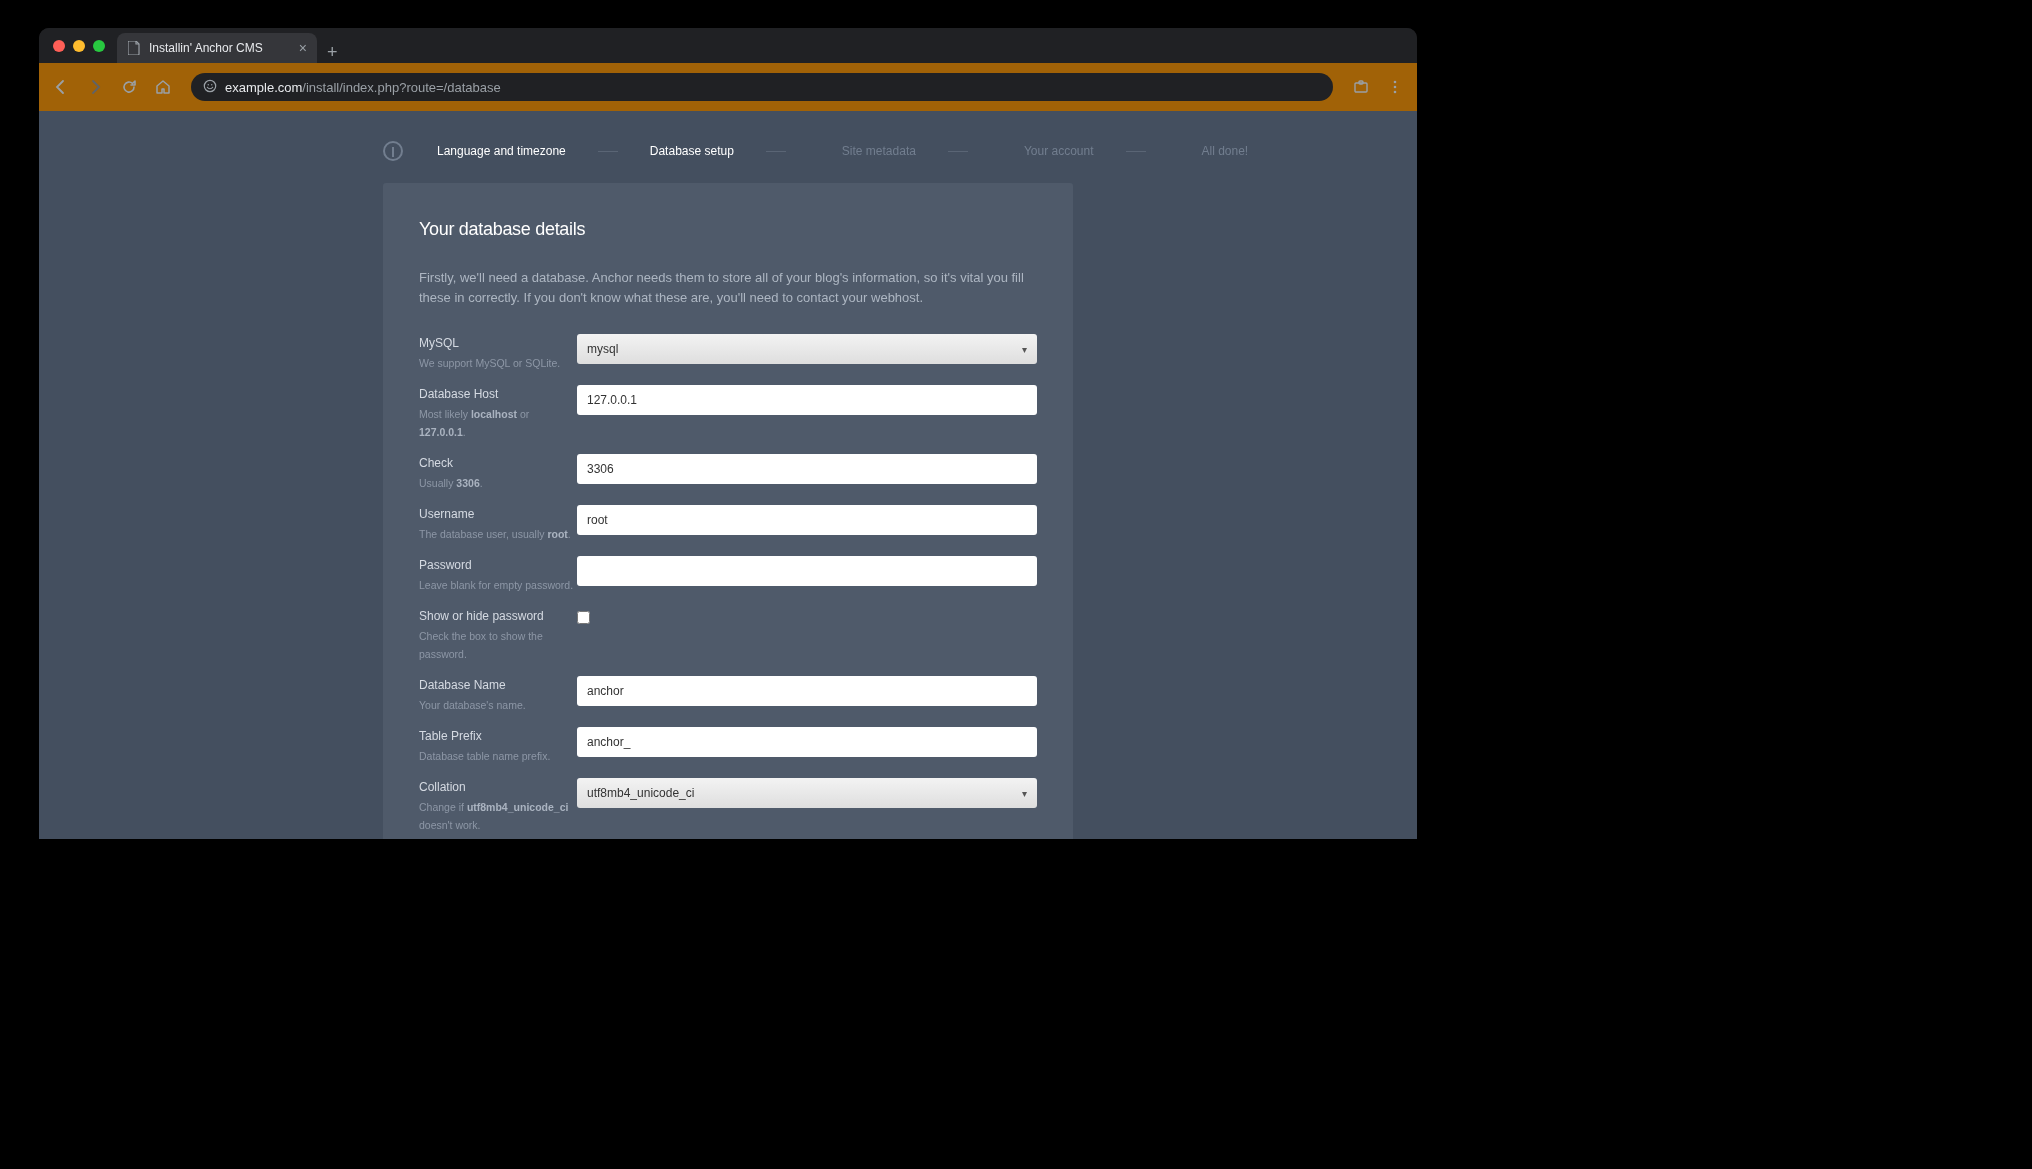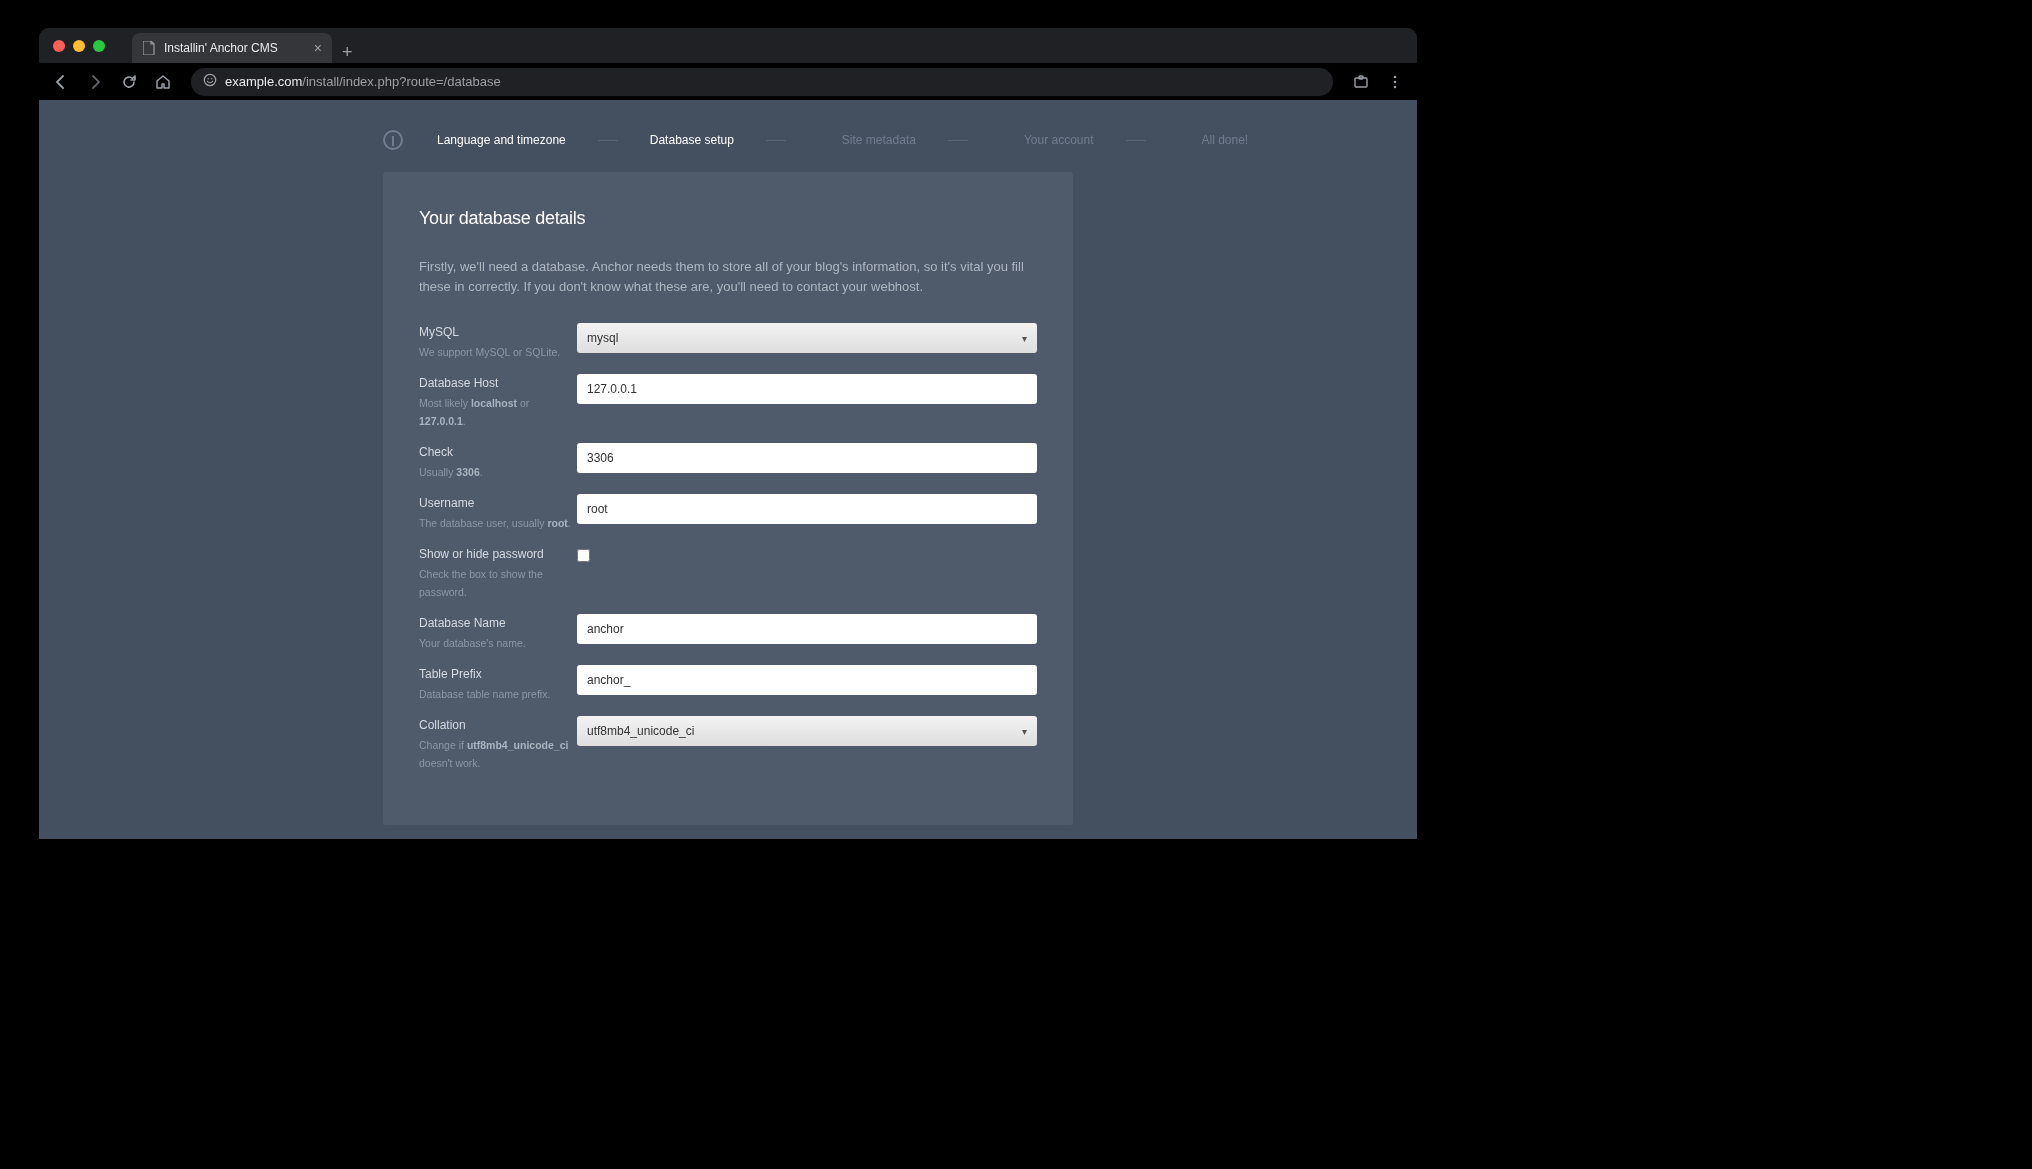--- a/index.html
+++ b/index.html
@@ -1,32 +1,32 @@
 <!DOCTYPE html>
 <html><head>
   <meta charset="utf-8">
   <style>
     * { margin: 0; padding: 0; box-sizing: border-box; }
     body { background: #000; font-family: -apple-system, BlinkMacSystemFont, "Helvetica Neue", Arial, sans-serif; width: 2032px; height: 1169px; overflow: hidden; }
     
     
     .browser-window { position: absolute; top: 28px; left: 39px; width: 1378px; height: 811px; background: #202124; border-radius: 10px 10px 0 0; overflow: hidden; box-shadow: 0 20px 60px rgba(0,0,0,0.5); }
-    .titlebar { height: 35px; background: #202124; display: flex; align-items: center; padding: 0 14px; gap: 15px; }
+    .titlebar { height: 35px; background: #202124; display: flex; align-items: center; padding: 0 14px; }
     .traffic-lights { display: flex; gap: 8px; }
     .tl { width: 12px; height: 12px; border-radius: 50%; }
     .tl.red { background: #ff5f57; }
     .tl.yellow { background: #febc2e; }
     .tl.green { background: #28c840; }
     .tab-strip { display: flex; align-items: flex-end; height: 35px; margin-left: 12px; }
     .tab { background: #35363a; height: 30px; min-width: 200px; border-radius: 8px 8px 0 0; display: flex; align-items: center; padding: 0 10px; font-size: 12px; color: #e8eaed; gap: 8px; }
     .tab .page-icon { width: 14px; height: 14px; display:flex; align-items:center; justify-content:center; color:#9aa0a6; }
     .tab .close { margin-left: auto; color: #9aa0a6; font-size: 14px; cursor:pointer; }
     .new-tab { color: #9aa0a6; font-size: 18px; padding: 0 10px; cursor:pointer; }
     
-    .toolbar { height: 37px; background: #000000; display: flex; align-items: center; padding: 0 8px; gap: 6px; }
+    .toolbar { height: 48px; background: #a16207; display: flex; align-items: center; padding: 0 8px; gap: 6px; }
     .nav-btn { width: 28px; height: 28px; display: flex; align-items:center; justify-content:center; color: #9aa0a6; border-radius: 50%; cursor:pointer; }
     .nav-btn.disabled { color: #5f6368; }
     .url-bar { flex: 1; height: 28px; background: #202124; border-radius: 14px; display:flex; align-items:center; padding: 0 12px; font-size: 13px; color: #e8eaed; gap: 8px; margin: 0 8px; }
     .url-bar .lock { color: #9aa0a6; }
     .url-text { color:#9aa0a6; }
     .url-text .domain { color: #e8eaed; }
     
     
     .viewport { height: calc(100% - 71px); background: #444f5f; overflow-y: auto; position: relative; }
     .viewport::-webkit-scrollbar { width: 14px; }
@@ -183,20 +183,27 @@
         </div>
 
         <div class="form-row">
           <div class="label-col">
             <span class="label">Username</span>
             <span class="hint"><span>The database user, usually </span><b>root</b><span>.</span></span>
           </div>
           <div class="input-col"><input type="text" value="root" style=""></div>
         </div>
 
+        <div class="form-row">
+          <div class="label-col">
+            <span class="label">Password</span>
+            <span class="hint">Leave blank for empty password.</span>
+          </div>
+          <div class="input-col"><input type="password" value="" style=""></div>
+        </div>
 
         <div class="form-row">
           <div class="label-col">
             <span class="label">Show or hide password</span>
             <span class="hint">Check the box to show the password.</span>
           </div>
           <div class="input-col"><input type="checkbox" style=""></div>
         </div>
 
         <div class="form-row">

